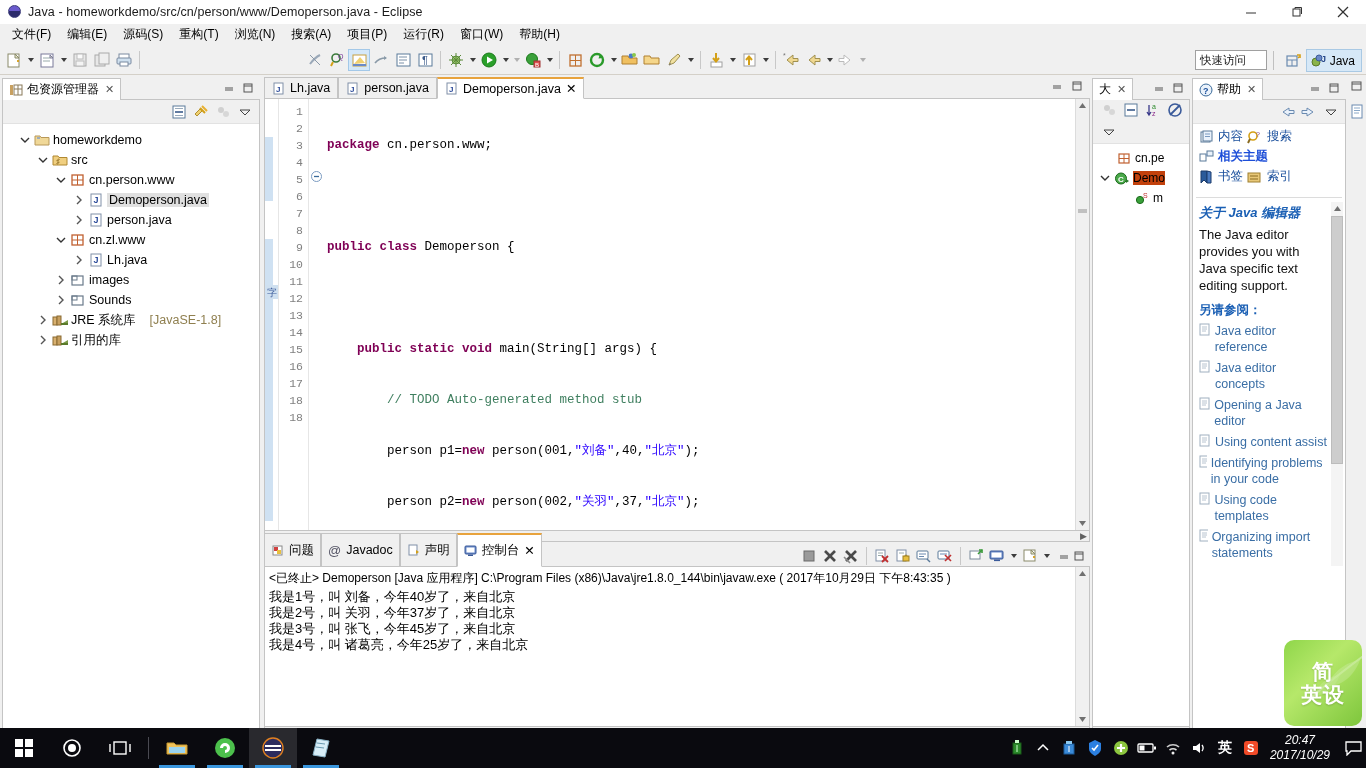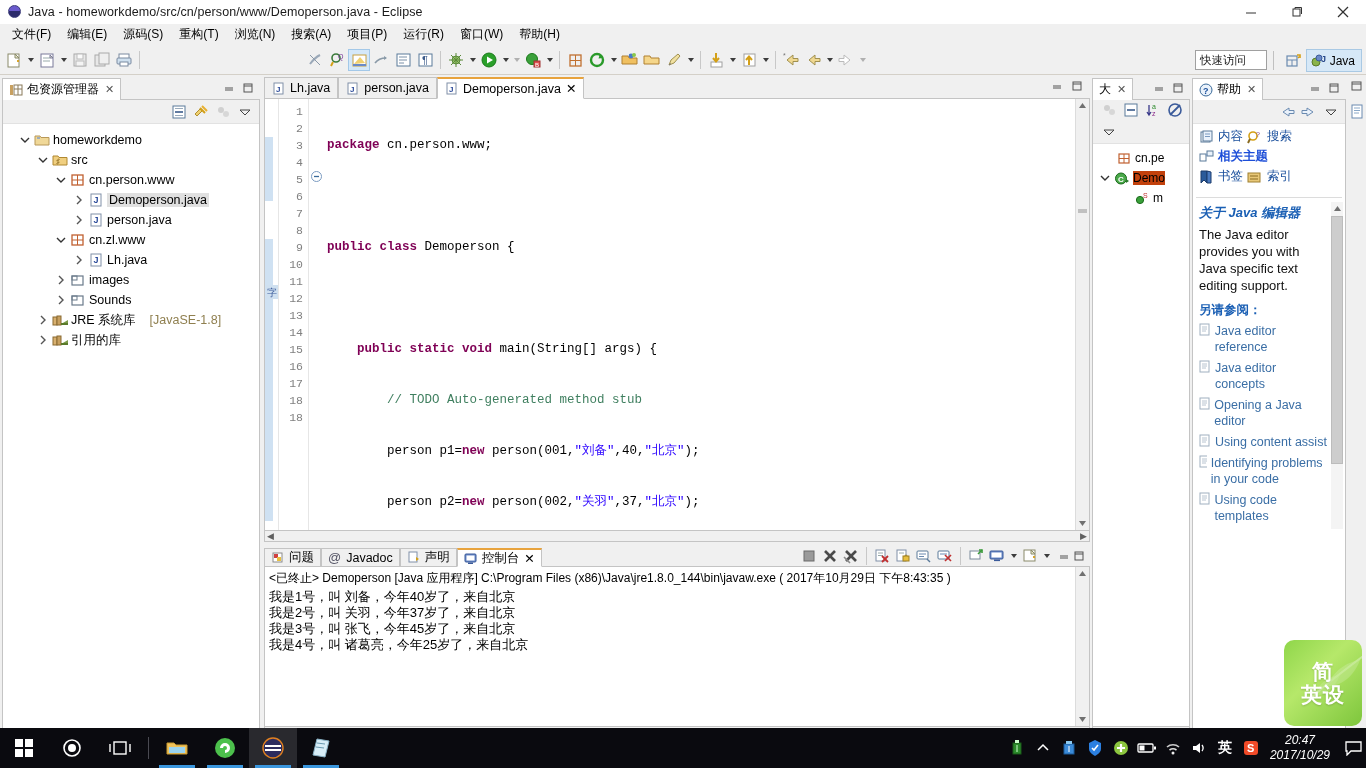--- a/index.html
+++ b/index.html
@@ -131,21 +131,21 @@
   .vbar-up, .vbar-dn { width: 13px; height: 14px; display: flex; align-items: center; justify-content: center; color: #606060; }
   .vbar-track { flex: 1; width: 13px; }
   .ovr-mark { position: absolute; right: 2px; width: 9px; height: 4px; background: #c0c0c0; }
   .hscroll-row { height: 15px; background: #f0f0f0; border: 1px solid #c4c4c4; border-top: none; display: flex; align-items: center; justify-content: space-between; padding: 0 2px; }
   .hs-btn { color: #606060; font-size: 9px; }
 
   
   .console-wrap { flex: 1 1 auto; display: flex; flex-direction: column; min-height: 0; margin-top: 2px; }
   .ctabbar { height: 23px; display: flex; align-items: flex-end; }
   .ctab {
-    height: 19px; display: flex; align-items: center; gap: 5px; padding: 0 6px; font-size: 12.5px;
+    height: 34px; display: flex; align-items: center; gap: 5px; padding: 0 6px; font-size: 12.5px;
     background: #f0f0f0; border: 1px solid #c4c4c4; border-bottom: 1px solid #c4c4c4;
   }
   .ctab.active { background: #fff; border-bottom: 1px solid #fff; border-top: 2px solid #e8a33d; }
   .ctab-tools { flex: 1; display: flex; align-items: center; justify-content: flex-end; gap: 1px; height: 22px; border-bottom: 1px solid #c4c4c4; padding-right: 4px; }
   .console-body {
     flex: 1 1 auto; background: #fff; border: 1px solid #c4c4c4; border-top: none;
     padding: 0; overflow: hidden; position: relative; display: flex; flex-direction: column;
   }
   .console-head { font-size: 12px; padding: 3px 4px 2px 4px; color: #000; white-space: nowrap; }
   .console-out { padding: 0 4px; font-size: 13px; line-height: 16px; color: #000; }
@@ -1205,20 +1205,29 @@
           </div>
           <div class="help-item">
             <svg width="12" height="14">
                 <rect x="1" y="1" width="9" height="11" fill="#fff" stroke="#a0b0c0"></rect>
                 <line x1="3" y1="4" x2="8" y2="4" stroke="#b8c4d0"></line>
                 <line x1="3" y1="6" x2="8" y2="6" stroke="#b8c4d0"></line>
                 <line x1="3" y1="8" x2="7" y2="8" stroke="#b8c4d0"></line>
               </svg>
             <span class="hl">Using code templates</span>
           </div>
+          <div class="help-item">
+            <svg width="12" height="14">
+                <rect x="1" y="1" width="9" height="11" fill="#fff" stroke="#a0b0c0"></rect>
+                <line x1="3" y1="4" x2="8" y2="4" stroke="#b8c4d0"></line>
+                <line x1="3" y1="6" x2="8" y2="6" stroke="#b8c4d0"></line>
+                <line x1="3" y1="8" x2="7" y2="8" stroke="#b8c4d0"></line>
+              </svg>
+            <span class="hl">Organizing import statements</span>
+          </div>
 
           <div class="help-vbar">
             <div style="display:flex;align-items:center;justify-content:center;height:14px">
               <svg width="9" height="8">
                   <path d="M4.5 1 L8 6 L1 6 Z" fill="#707070"></path>
                 </svg>
             </div>
           </div>
           <div class="help-thumb"></div>
         </div>

